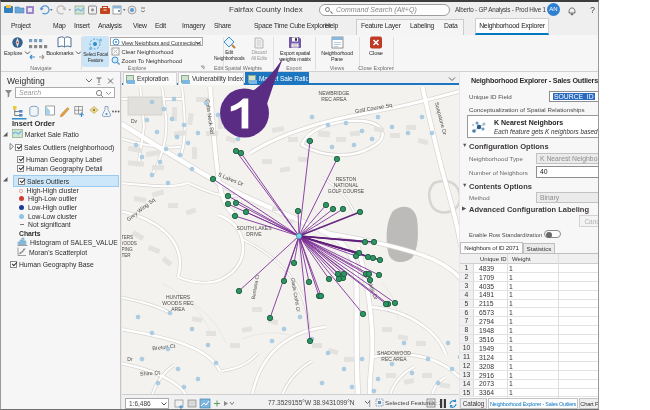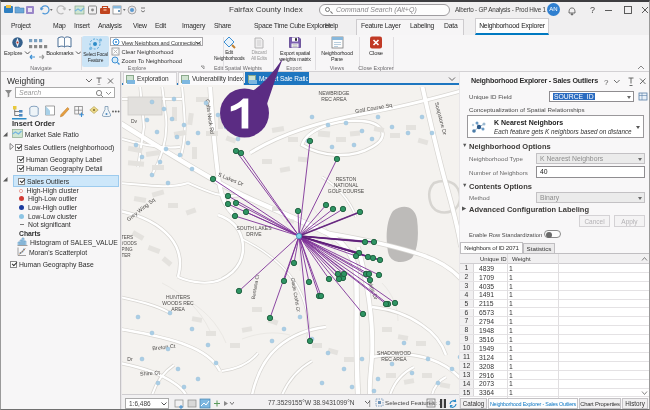--- a/index.html
+++ b/index.html
@@ -1,18 +1,18 @@
 <!DOCTYPE html>
 <html><head>
 <meta charset="utf-8">
 <style>
 * { margin:0; padding:0; box-sizing:border-box; }
 html,body { width:650px; height:410px; overflow:hidden; }
 body { font-family:"Liberation Sans", sans-serif; }
-#win { position:relative; width:650px; height:410px; background:#f0eff0; border-top:2px solid #3d3d40; border-left:1px solid #9a9a9a; border-right:1px solid #9a9a9a; border-bottom:1px solid #707070; overflow:hidden; }
+#win { position:relative; width:599px; height:410px; background:#f0eff0; border-top:2px solid #3d3d40; border-left:1px solid #9a9a9a; border-right:1px solid #9a9a9a; border-bottom:1px solid #707070; overflow:hidden; }
 
 #titlebar { position:absolute; left:0; top:0; width:648px; height:16px; background:#f0eff0; }
 #apptitle { position:absolute; left:228px; top:3px; font-size:8px; color:#3a3a3a; }
 #searchpill { position:absolute; left:318px; top:2px; width:131px; height:12px; border:1px solid #9f9da0; border-radius:6px; background:#fdfdfd; font-size:7px; font-style:italic; color:#8a888b; line-height:10px; padding-left:16px; }
 #searchpill .mag { position:absolute; left:5px; top:2px; width:5px; height:5px; border:1px solid #777; border-radius:50%; }
 #searchpill .mag:after { content:""; position:absolute; left:4px; top:4px; width:3px; height:1px; background:#777; transform:rotate(45deg); }
 #userarea { position:absolute; left:454px; top:4px; font-size:6.3px; letter-spacing:-0.2px; color:#3a3a3a; white-space:nowrap; }
 .an { position:absolute; left:546px; top:1px; width:13px; height:13px; border-radius:50%; background:#2f7fd0; color:#fff; font-size:6px; text-align:center; line-height:13px; }
 
 #tabrow { position:absolute; left:0; top:16px; width:648px; height:17px; background:#f0eff0; }
@@ -750,21 +750,21 @@
             <circle cx="12" cy="9" r="1.5" fill="#6a9ac4"></circle>
             <circle cx="6" cy="3" r="1.5" fill="#6a9ac4"></circle>
             <circle cx="13" cy="4" r="1.5" fill="#9ab8d0"></circle>
             <circle cx="2" cy="5" r="1.2" fill="#b8cede"></circle>
         </svg>
         <div style="position:absolute; left:26px; top:3px; font-weight:bold; font-size:7px; color:#222;">K Nearest Neighbors</div>
         <div style="position:absolute; left:26px; top:12px; font-style:italic; font-size:6.3px; color:#333; white-space:nowrap;">Each feature gets K neighbors based on distance</div>
         <span style="position:absolute; right:3px; top:10px; width:0; height:0; border-left:2.5px solid transparent; border-right:2.5px solid transparent; border-top:3px solid #555;"></span>
       </div>
       <span class="chev" style="top:70px;">▼</span>
-      <div class="sechdr" style="top:70px;">Neighborhood Options</div>
+      <div class="sechdr" style="top:70px;">Configuration Options</div>
       <div class="rp-label" style="top:83px; color:#6a6a6a;">Neighborhood Type</div>
       <div class="combo" style="left:76px; top:81px; width:109px; height:11px;">K Nearest Neighbors<span class="da"></span></div>
       <div class="rp-label" style="top:97px; color:#6a6a6a;">Number of Neighbors</div>
       <div class="wcombo" style="left:76px; top:94px; width:109px; height:12px; line-height:10px;">40</div>
       <span class="chev" style="top:110px;">▼</span>
       <div class="sechdr" style="top:110px;">Contents Options</div>
       <div class="rp-label" style="top:122px; color:#6a6a6a;">Method</div>
       <div class="combo" style="left:76px; top:120px; width:109px; height:11px;">Binary<span class="da"></span></div>
       <span class="chev" style="top:133px;">▶</span>
       <div class="sechdr" style="top:133px;">Advanced Configuration Labeling</div>

